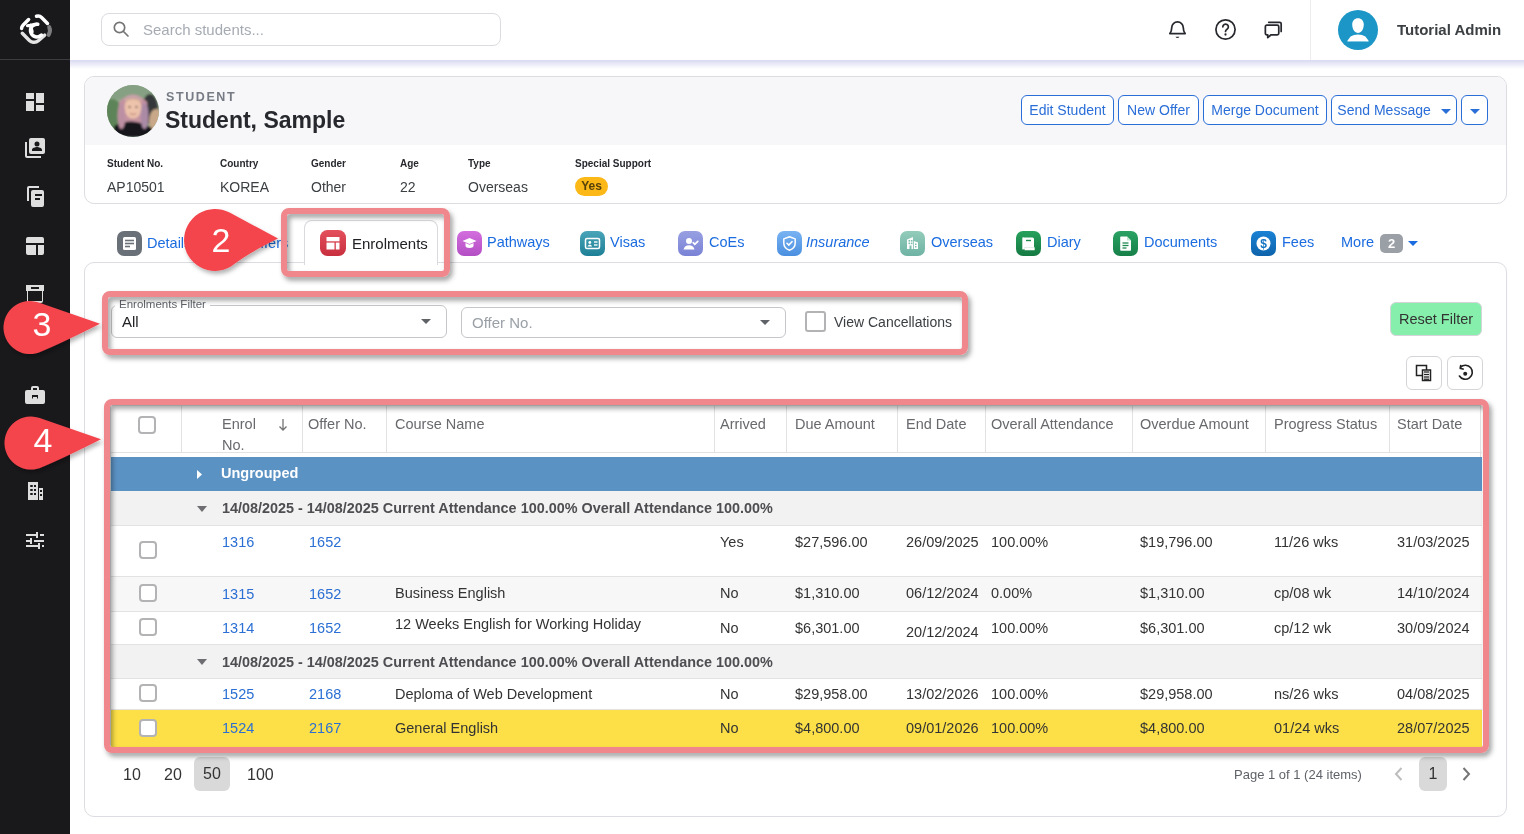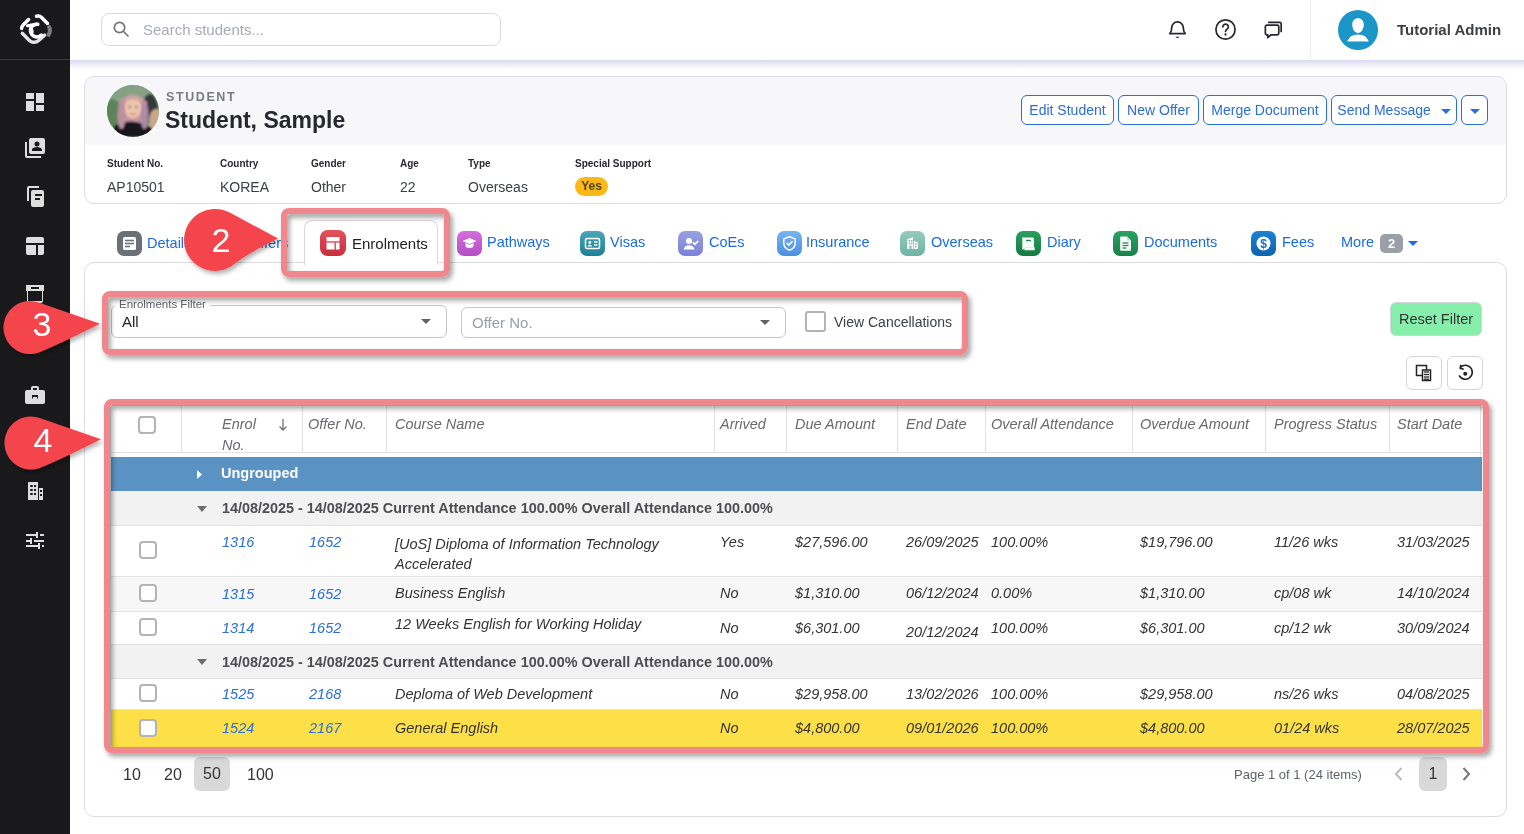--- a/index.html
+++ b/index.html
@@ -16,21 +16,21 @@
 .dlink { color:#2b6fd4; }
 .cbx { position:absolute; width:18px; height:18px; border:2px solid #b3b3b6; border-radius:4px; background:#fff; }
 .row { position:absolute; left:0; width:1371px; border-bottom:1px solid #e2e2e2; }
 .vseg, .row { background-image:
   linear-gradient(#e2e2e2,#e2e2e2),linear-gradient(#e2e2e2,#e2e2e2),linear-gradient(#e2e2e2,#e2e2e2),
   linear-gradient(#e2e2e2,#e2e2e2),linear-gradient(#e2e2e2,#e2e2e2),linear-gradient(#e2e2e2,#e2e2e2),
   linear-gradient(#e2e2e2,#e2e2e2),linear-gradient(#e2e2e2,#e2e2e2),linear-gradient(#e2e2e2,#e2e2e2),
   linear-gradient(#e2e2e2,#e2e2e2);
   background-repeat:no-repeat;
   background-size:1px 100%;
-  background-position:70px 0,191px 0,275px 0,603px 0,675px 0,786px 0,874px 0,1021px 0,1154px 0,1278px 0;font-style:italic; }
+  background-position:70px 0,191px 0,275px 0,603px 0,675px 0,786px 0,874px 0,1021px 0,1154px 0,1278px 0; }
 .pgn { top:766px; font-size:16px; color:#333; }
 </style>
 </head>
 <body>
 <div class="abs" id="stage" style="left:0;top:0;width:1524px;height:834px;">
 
   <div class="abs" style="left:0;top:0;width:70px;height:834px;background:#19191c;"></div>
   <div class="abs" style="left:0;top:59px;width:70px;height:1px;background:#3c3c40;"></div>
   <svg class="abs" style="left:16px;top:11px;" width="38" height="38" viewBox="0 0 38 38">
     <g fill="none" stroke="#f5f5f5" stroke-width="3.5" stroke-linecap="round">
@@ -234,21 +234,21 @@
         <defs>
           <linearGradient id="gin" x1="0" y1="0" x2="0" y2="1">
             <stop offset="0" stop-color="#79b3f2"></stop>
             <stop offset="1" stop-color="#4a8fe0"></stop>
           </linearGradient>
         </defs>
         <rect width="25" height="25" rx="7" fill="url(#gin)"></rect>
         <path d="M12.5 5.8l5.7 2.1v4.1c0 3.4-2.4 6-5.7 7.2-3.3-1.2-5.7-3.8-5.7-7.2V7.9z" fill="none" stroke="#fff" stroke-width="1.5" stroke-linejoin="round"></path>
         <path d="M10 12.3l1.8 1.8 3.2-3.4" stroke="#fff" stroke-width="1.6" fill="none" stroke-linecap="round"></path>
       </svg>
-    <div class="abs tab-t" style="left:806px;top:234px;">Insurance</div>
+    <div class="abs tab-t" style="left:806px;top:234px;font-style:italic;">Insurance</div>
 
     <svg class="abs" style="left:900px;top:231px" width="25" height="25" viewBox="0 0 25 25">
         <defs>
           <linearGradient id="gsv" x1="0" y1="0" x2="0" y2="1">
             <stop offset="0" stop-color="#93ccba"></stop>
             <stop offset="1" stop-color="#6fb3a4"></stop>
           </linearGradient>
         </defs>
         <rect width="25" height="25" rx="7" fill="url(#gsv)"></rect>
         <path d="M7 18V8.5L13 6v12z" fill="#fff"></path>
@@ -391,21 +391,20 @@
       <svg class="abs" style="left:84px;top:13px" width="14" height="10" viewBox="0 0 14 10">
           <path d="M2 2l5 6 5-6z" fill="#6e6e72"></path>
         </svg>
       <div class="abs" style="left:111px;top:9px;font-size:14.4px;font-weight:bold;color:#4e4e52;">14/08/2025 - 14/08/2025 Current Attendance 100.00% Overall Attendance 100.00%</div>
     </div>
 
     <div class="row" style="top:120px;height:51px;background:#fff;">
       <div class="cbx" style="left:28px;top:15px;"></div>
       <div class="dcell dlink" style="left:111px;top:8px;">1316</div>
       <div class="dcell dlink" style="left:198px;top:8px;">1652</div>
-      <div class="dcell" style="left:284px;top:8px;line-height:20px;">[UoS] Diploma of Information Technology<br>Accelerated</div>
       <div class="dcell" style="left:609px;top:8px;">Yes</div>
       <div class="dcell" style="left:684px;top:8px;">$27,596.00</div>
       <div class="dcell" style="left:795px;top:8px;">26/09/2025</div>
       <div class="dcell" style="left:880px;top:8px;">100.00%</div>
       <div class="dcell" style="left:1029px;top:8px;">$19,796.00</div>
       <div class="dcell" style="left:1163px;top:8px;">11/26 wks</div>
       <div class="dcell" style="left:1286px;top:8px;">31/03/2025</div>
     </div>
     <div class="row" style="top:171px;height:35px;background:#f7f7f7;">
       <div class="cbx" style="left:28px;top:7px;"></div>

